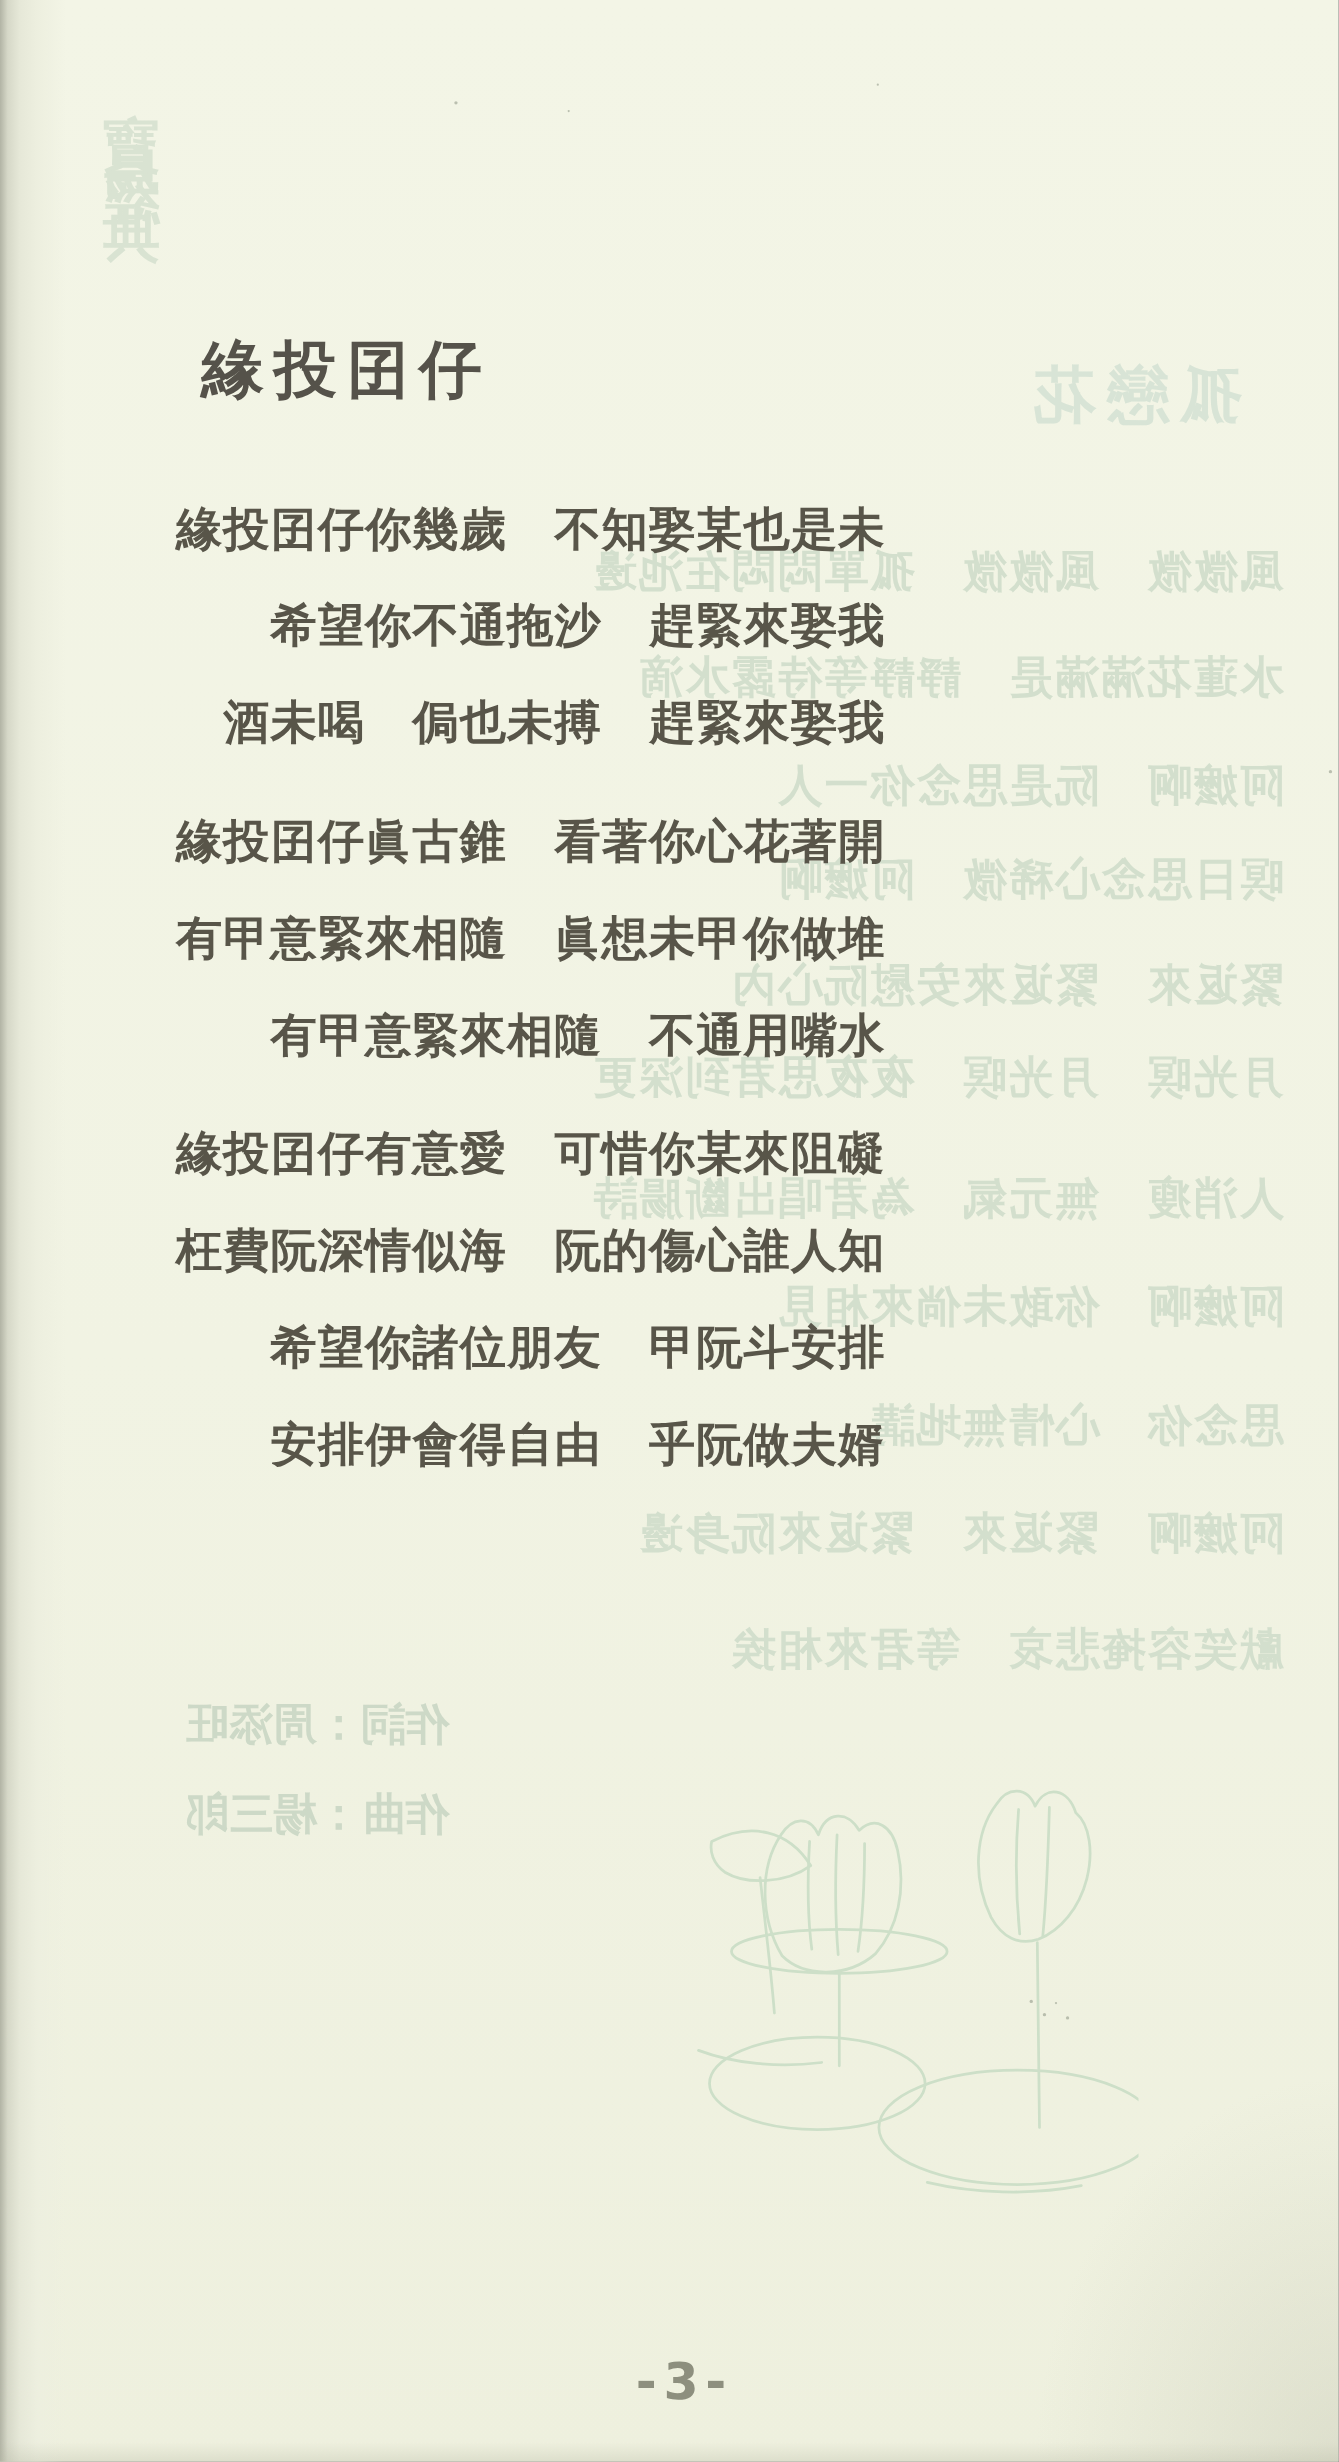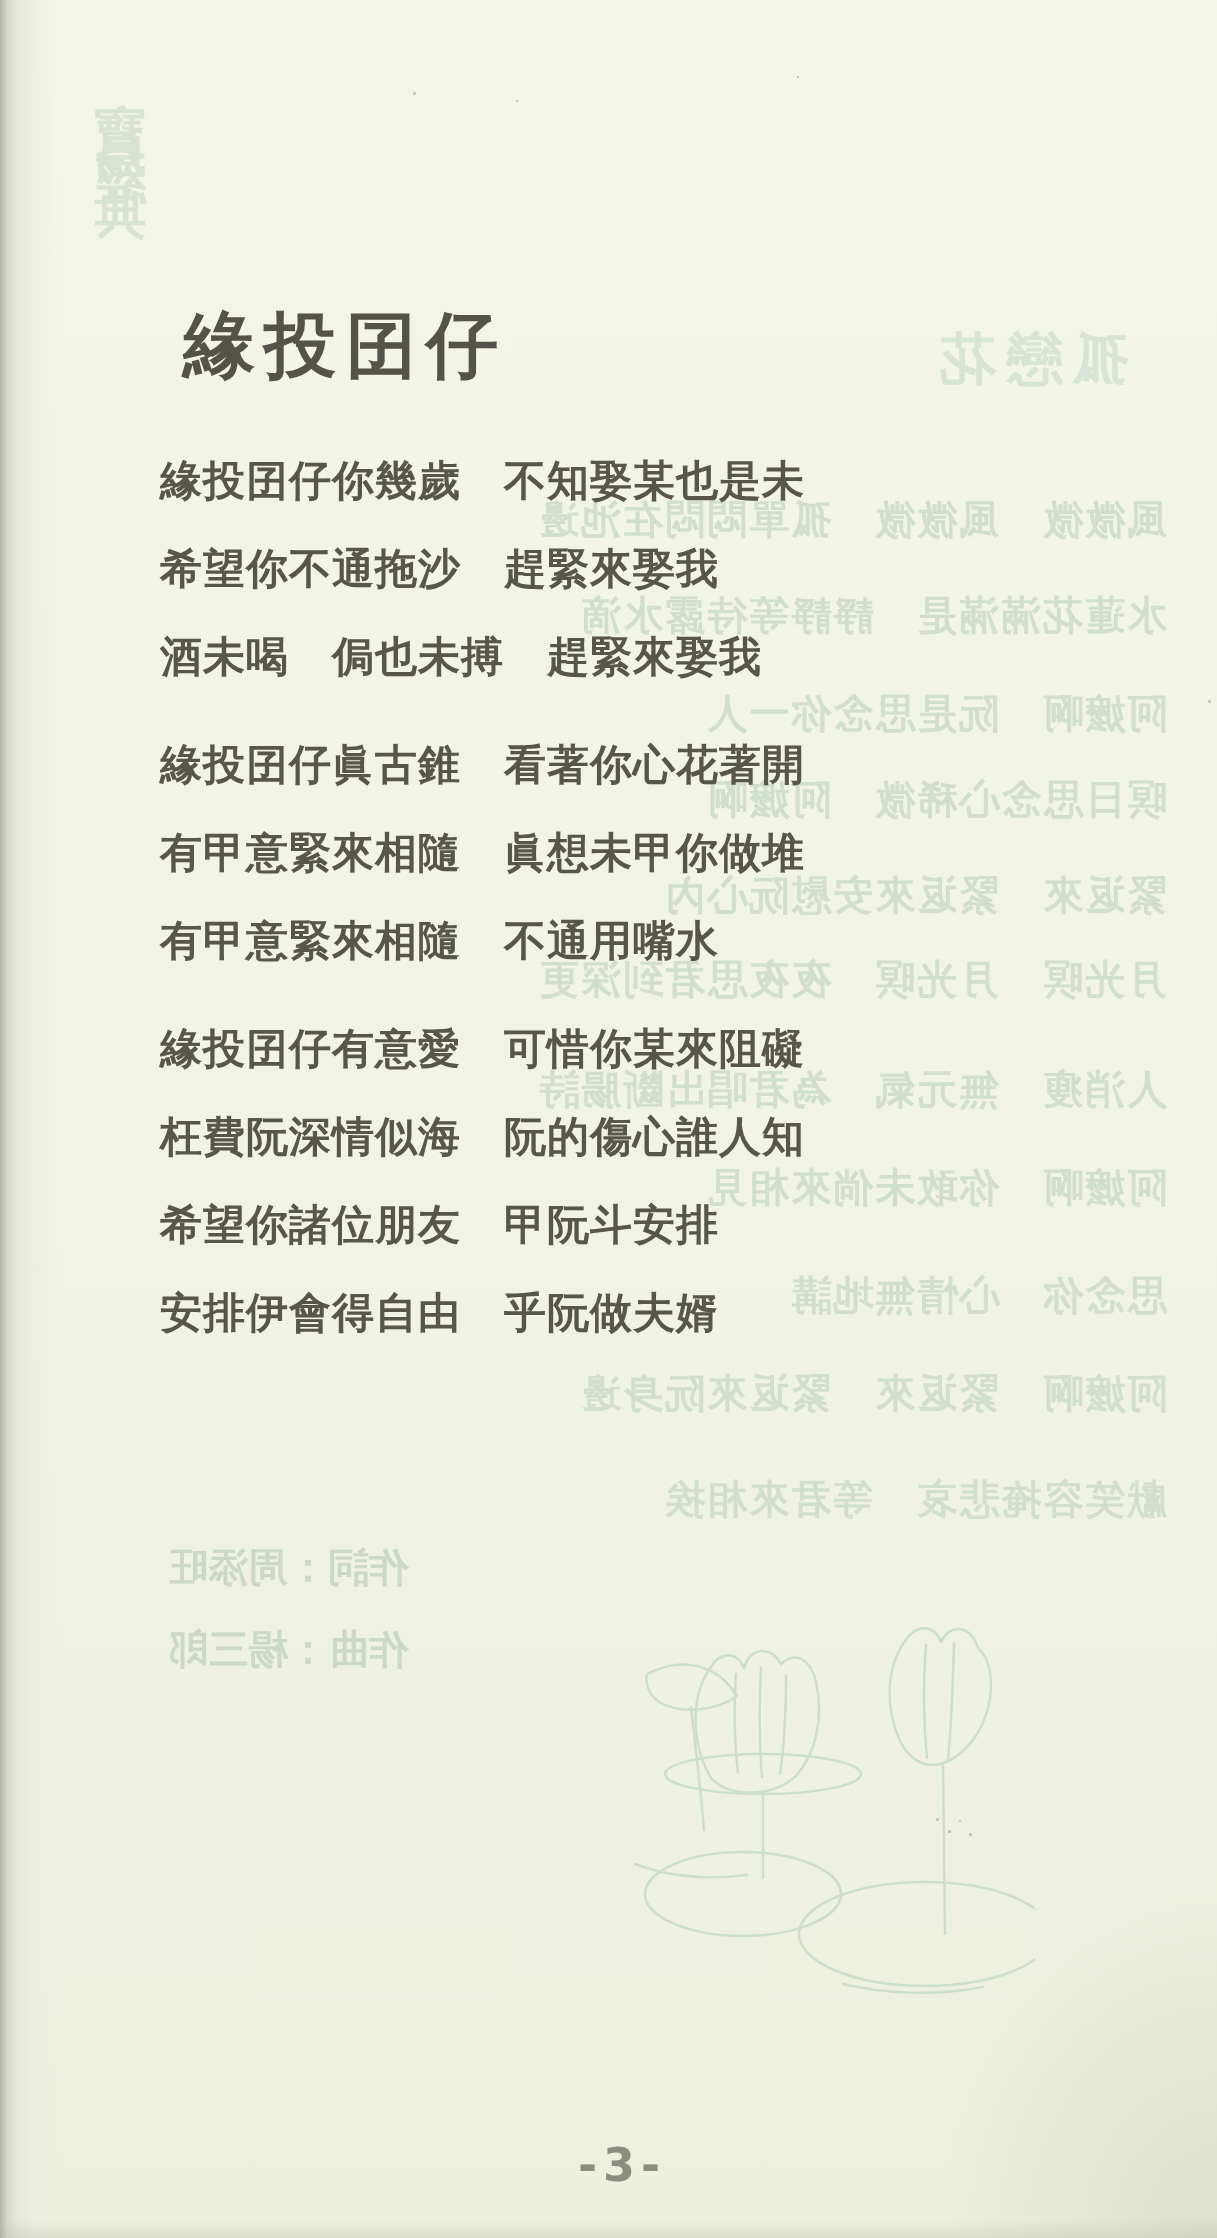--- a/index.html
+++ b/index.html
@@ -19,25 +19,25 @@
   
   .ghost{position:absolute;color:#d3dfcd;transform:scaleX(-1);font-weight:600;white-space:pre;pointer-events:none;}
   .ghost.spine{left:84px;top:60px;height:330px;width:58px;writing-mode:vertical-rl;
     font-size:52px;letter-spacing:28px;color:#d9e3d2;}
   .ghost.ghost-title{left:930px;top:322px;font-size:56px;letter-spacing:10px;color:#d8e4d6;}
   .ghost.bleed{left:455px;width:712px;font-size:40px;letter-spacing:2px;text-align:left;overflow:hidden;}
   .ghost.credit{left:118px;width:290px;font-size:40px;color:#cdd9c7;}
 
   
   .title{position:absolute;left:183px;top:298px;margin:0;
-    font-size:72px;font-weight:700;letter-spacing:9px;color:#55524a;}
+    font-size:57px;font-weight:700;letter-spacing:9px;color:#55524a;}
   .lyrics{position:absolute;left:160px;top:437px;color:#585549;
     font-size:42px;font-weight:600;letter-spacing:1px;}
   .stanza{margin:0 0 20px 0;}
-  .line{height:88px;line-height:88px;white-space:pre;}
+  .line{height:88px;line-height:88px;white-space:pre;text-align:right;}
 
   .page-number{position:absolute;left:578px;top:2138px;
     font-size:46px;font-weight:600;letter-spacing:6px;color:#8d8f7e;}
 
   .lotus{position:absolute;left:595px;top:1612px;width:440px;height:420px;}
 
   .speck{position:absolute;border-radius:50%;background:#8d9383;opacity:.55;}
 </style>
 </head>
 <body>

